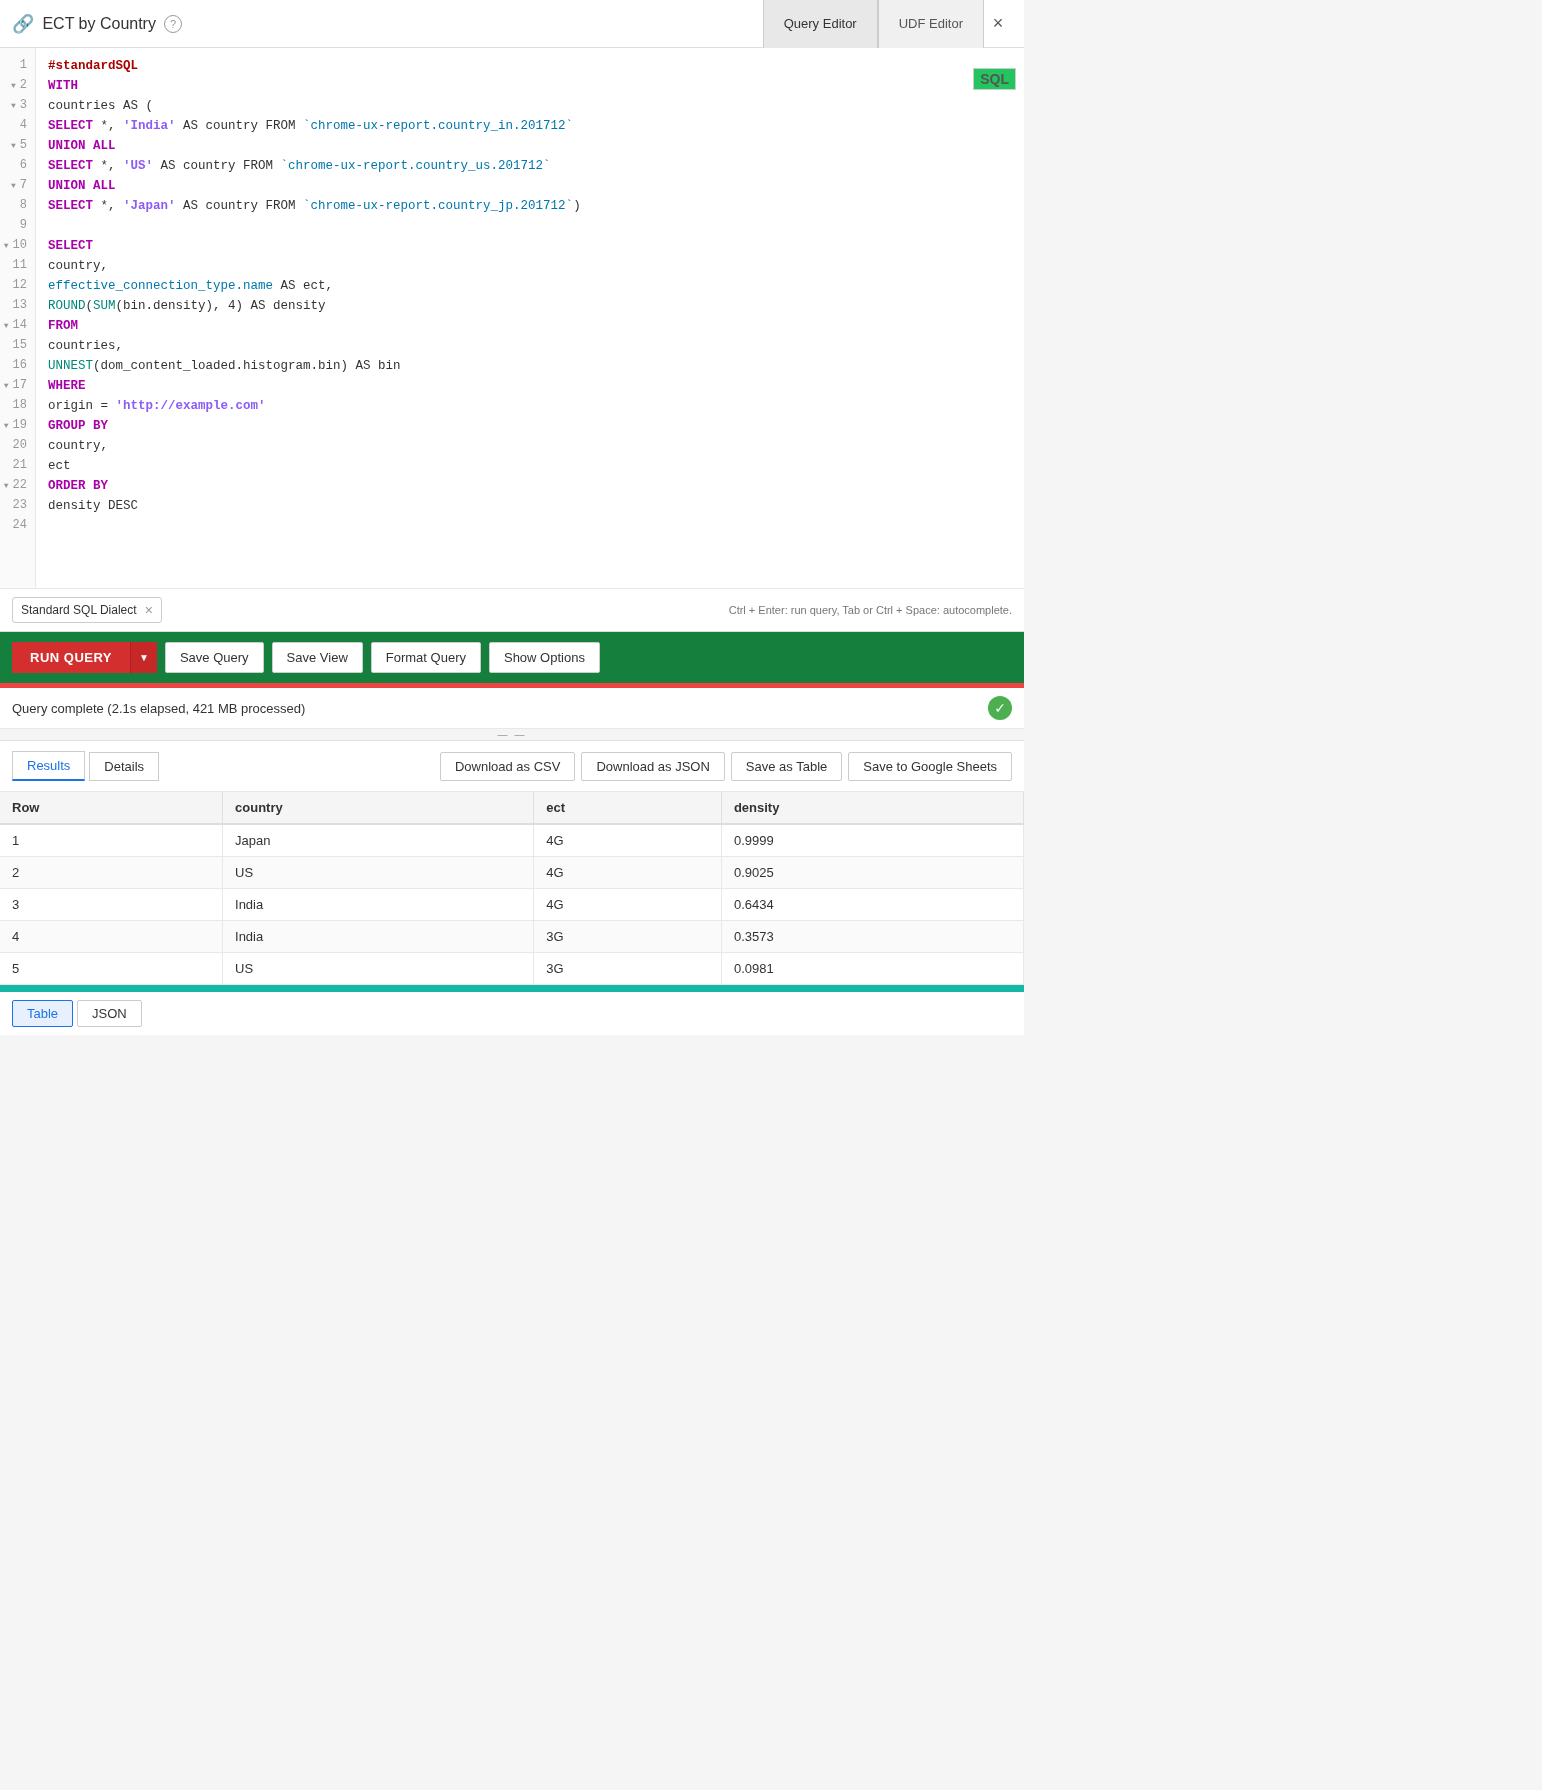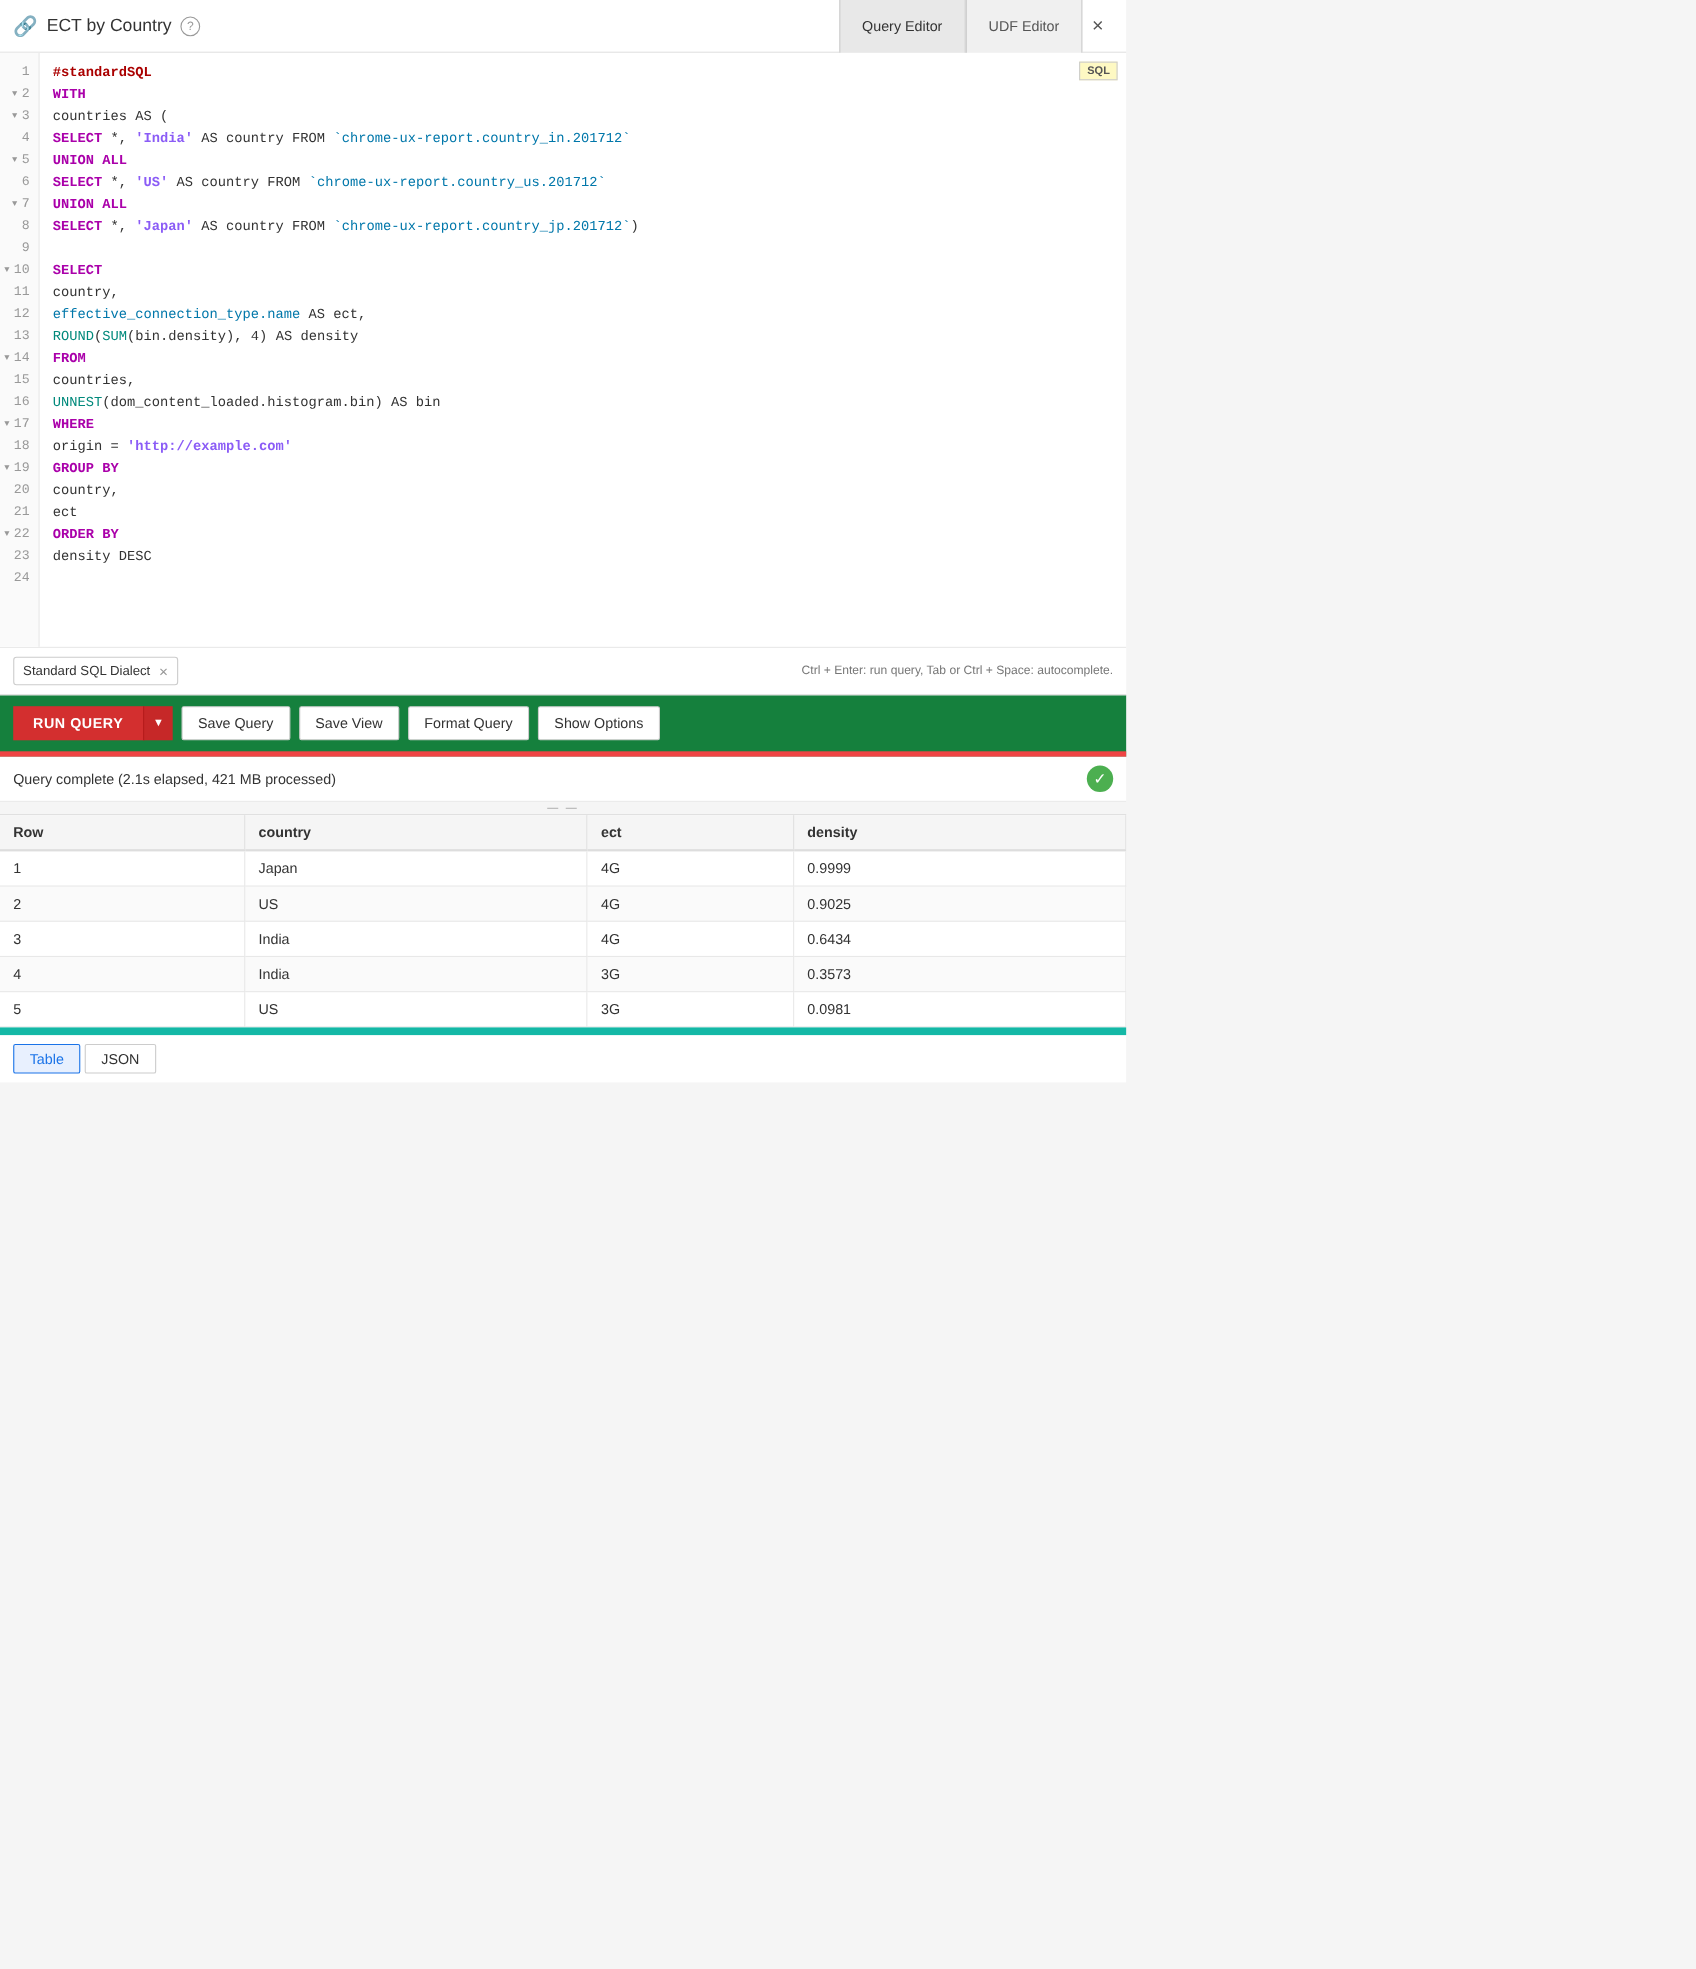--- a/index.html
+++ b/index.html
@@ -80,26 +80,26 @@
     }
 
     
     .editor-container {
       background: #fff;
       border-bottom: 1px solid #ddd;
       position: relative;
     }
     .sql-badge {
       position: absolute;
-      top: 8px;
+      top: 20px;
       right: 8px;
-      background: #fef9c3;
+      background: #22c55e;
       border: 1px solid #ccc;
       color: #555;
-      font-size: 10px;
+      font-size: 14px;
       font-weight: bold;
       padding: 2px 6px;
       z-index: 10;
     }
     .code-editor {
       display: flex;
       min-height: 540px;
       font-family: 'Courier New', monospace;
       font-size: 12.5px;
       line-height: 1.6;
@@ -489,20 +489,34 @@
   <div class="status-icon">
     <span>✓</span>
   </div>
 </div>
 
 <div class="resize-handle">
   <span class="resize-dots">— —</span>
 </div>
 
 <div class="results-section">
+  <div class="results-header">
+    <div class="results-tab active">
+      <span>Results</span>
+    </div>
+    <div class="results-tab">
+      <span>Details</span>
+    </div>
+    <div class="results-actions">
+      <button class="results-action-btn">Download as CSV</button>
+      <button class="results-action-btn">Download as JSON</button>
+      <button class="results-action-btn">Save as Table</button>
+      <button class="results-action-btn">Save to Google Sheets</button>
+    </div>
+  </div>
 
   <table class="data-table">
     <thead>
       <tr>
 
       <th>Row</th>
           <th>country</th>
           <th>ect</th>
           <th>density</th>
         </tr>

